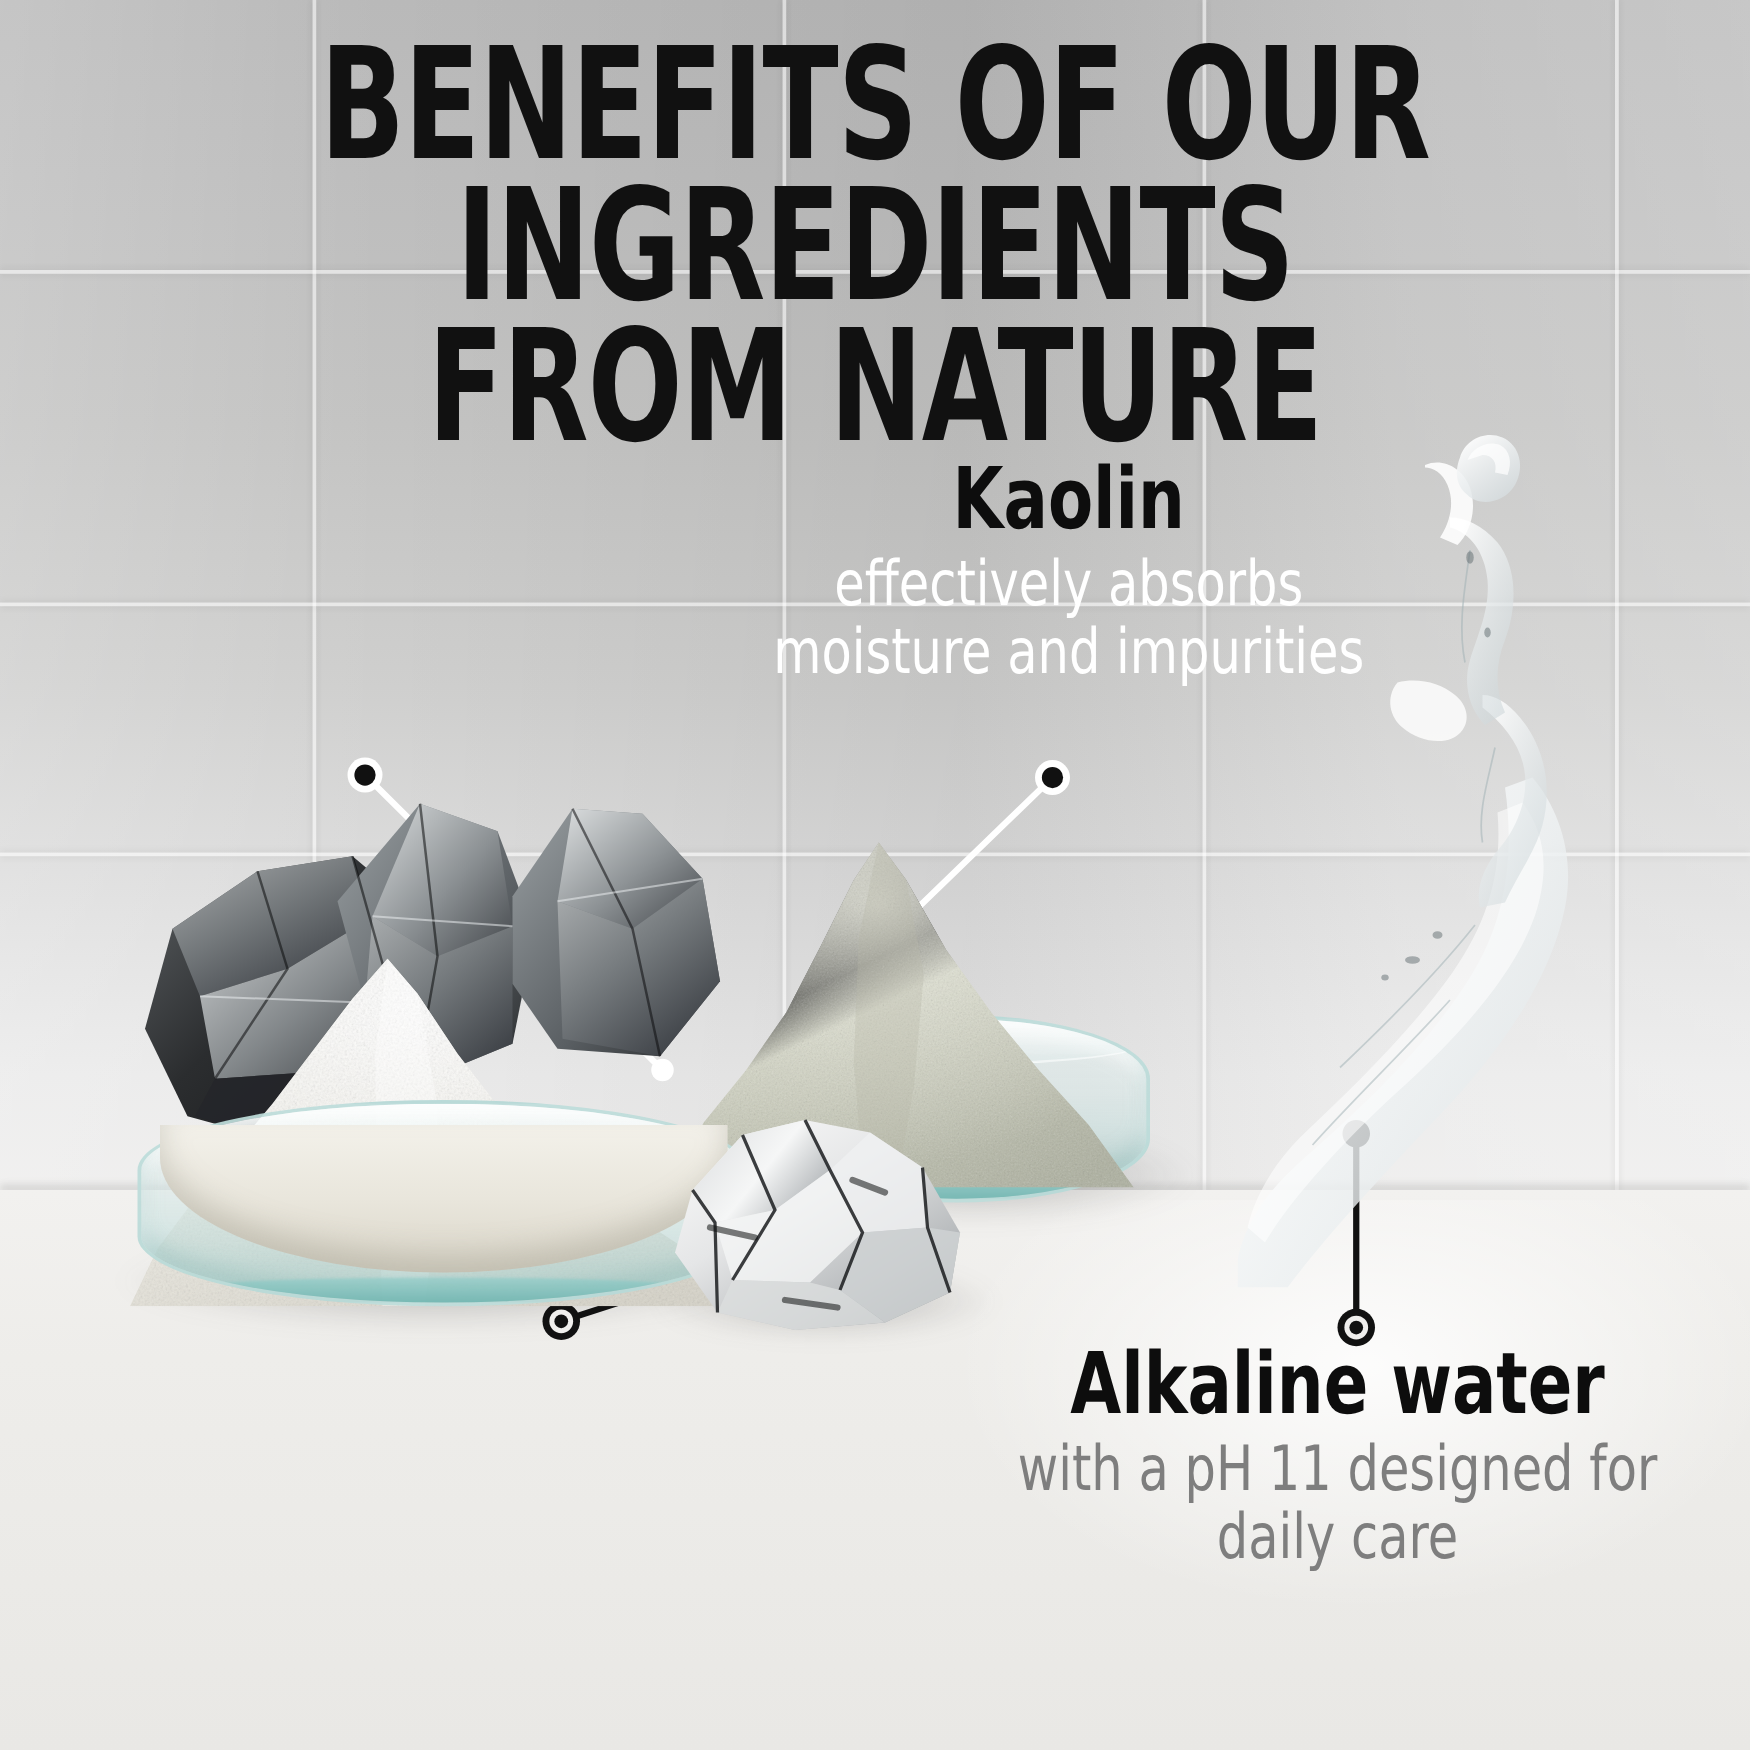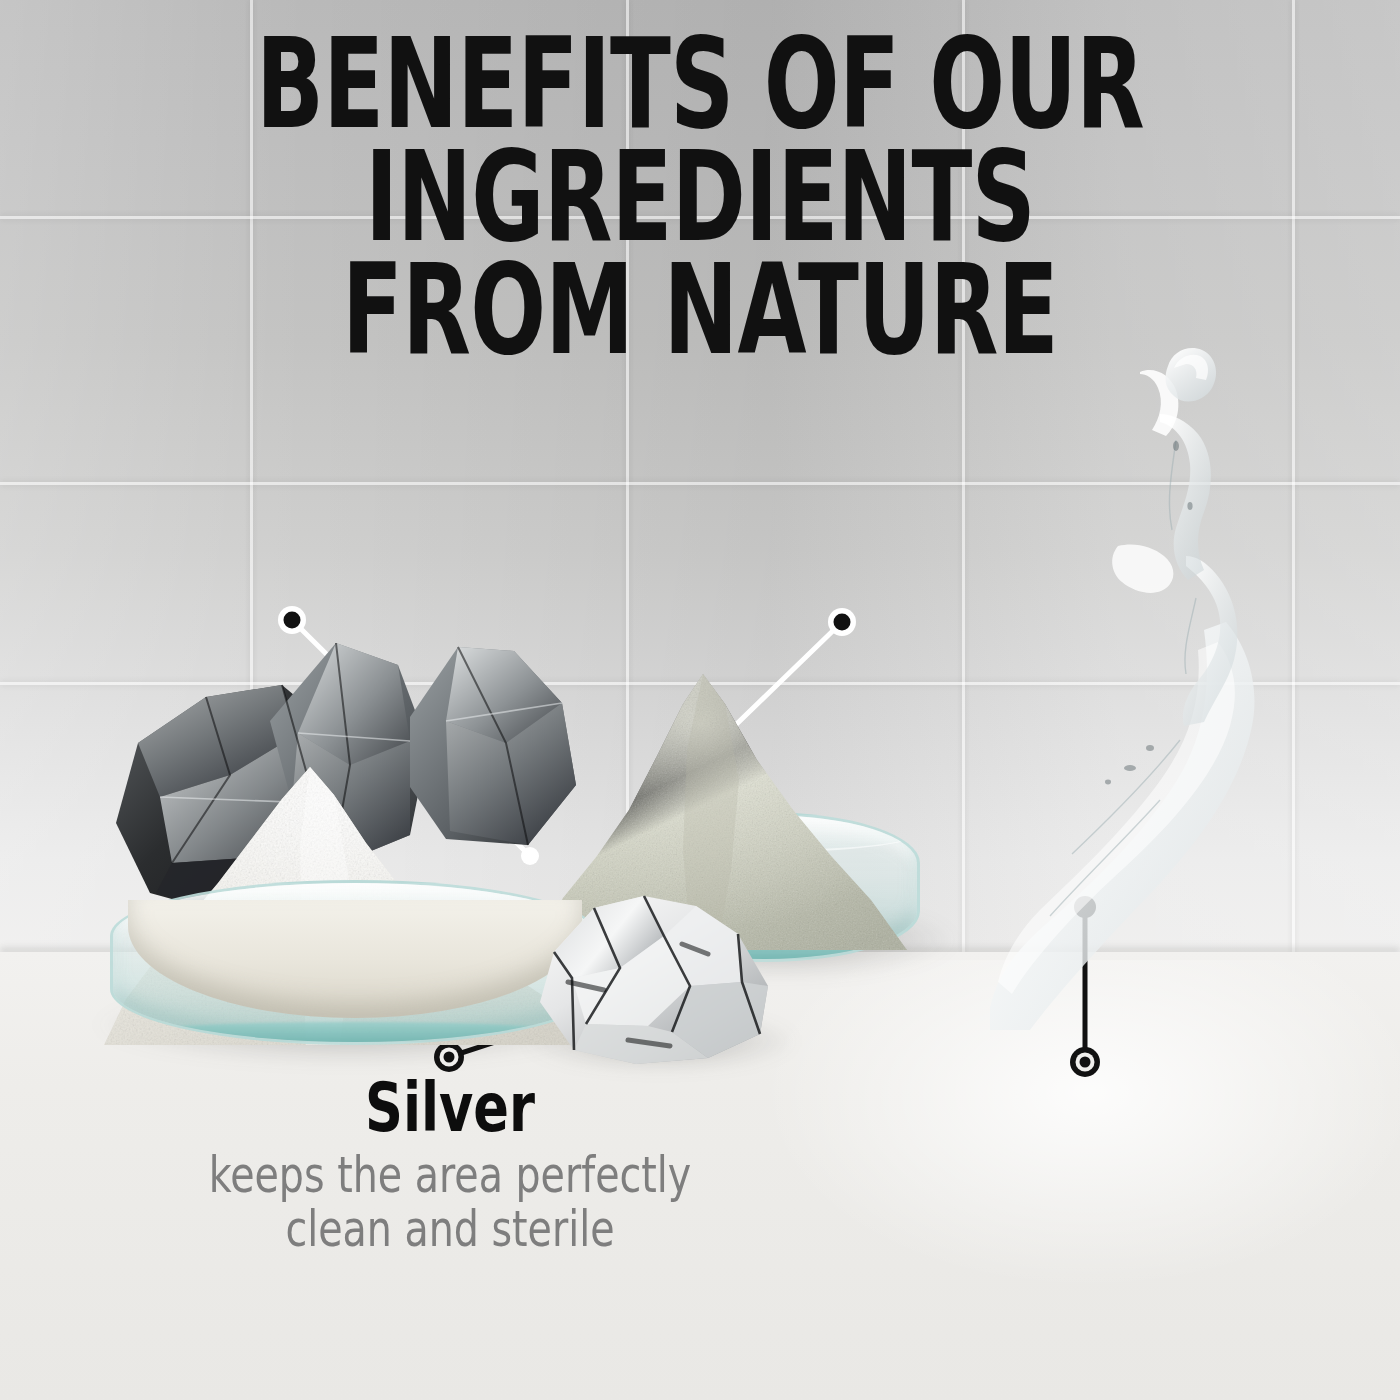--- a/index.html
+++ b/index.html
@@ -418,23 +418,30 @@
       <circle cx="1085" cy="1062" r="5.5" fill="#111111"></circle>
     </g>
   </svg>
 
   <div class="title">
     <div>BENEFITS OF OUR INGREDIENTS</div>
     <div>FROM NATURE</div>
   </div>
 
 
-
-  <div class="label dark" id="lbl-silver">
-    <div class="head">Silver</div>
+  <div class="label light" id="lbl-kaolin">
+    <div class="head">Kaolin</div>
     <div class="desc">
-      <div>keeps the area perfectly</div>
-      <div>clean and sterile</div>
+      <div>effectively absorbs</div>
+      <div>moisture and impurities</div>
     </div>
   </div>
 
 
+  <div class="label dark" id="lbl-alkaline">
+    <div class="head">Alkaline water</div>
+    <div class="desc">
+      <div>with a pH 11 designed for</div>
+      <div>daily care</div>
+    </div>
+  </div>
+
 </div>
 
 </body></html>

